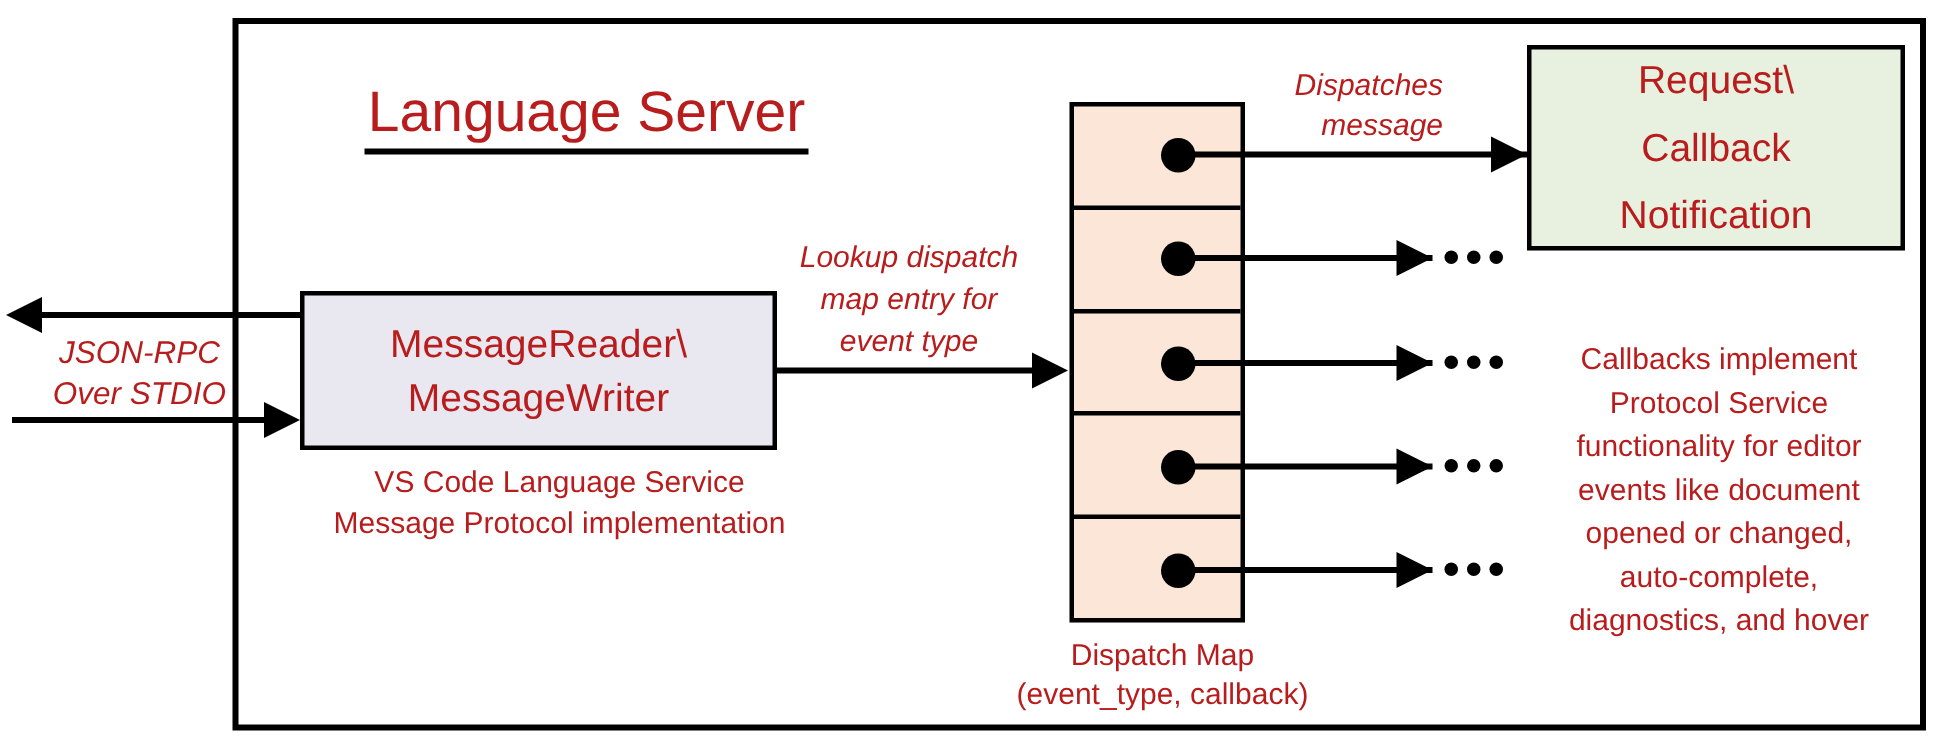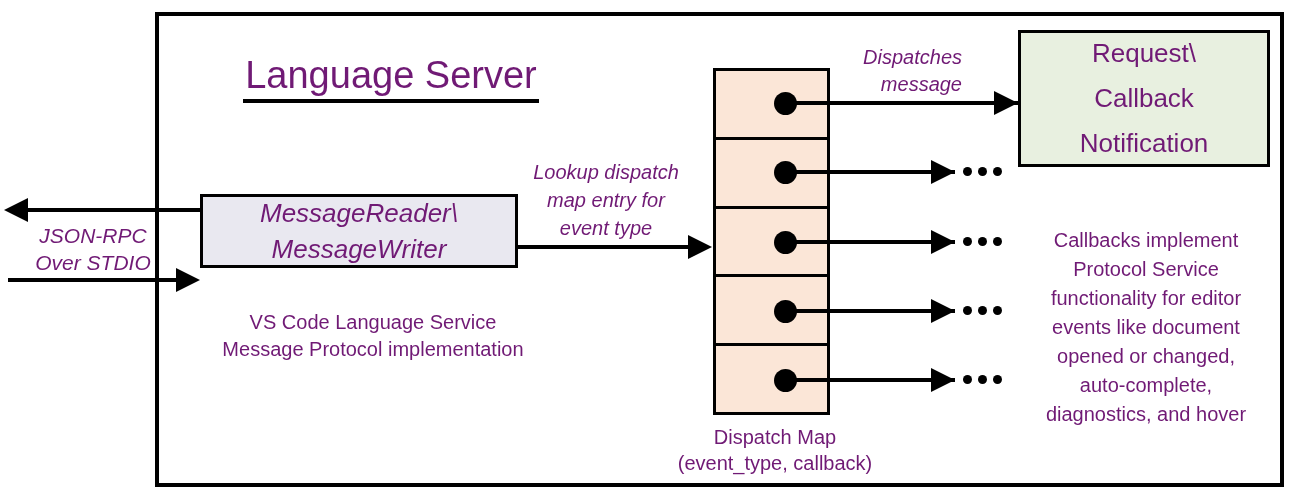--- a/index.html
+++ b/index.html
@@ -1,29 +1,29 @@
 <!DOCTYPE html>
 <html style="--message-box-fill: #E9E8F0; --dispatch-map-fill: #FBE6D7; --callback-box-fill: #E8F0E0; --stroke: #000000;"><head>
 <meta charset="utf-8">
 <style>
   html,body{margin:0;padding:0;background:#fff;}
   .canvas{position:relative;width:1291px;height:494px;background:#fff;
-          font-family:"Liberation Sans",sans-serif;color:#701a75;overflow:hidden;}
+          font-family:"Liberation Sans",sans-serif;color:#b91c1c;overflow:hidden;}
   .abs{position:absolute;}
   .outer{left:155px;top:12px;width:1129px;height:475px;border:4px solid #000;box-sizing:border-box;}
   .title-wrap{left:230px;top:54px;width:322px;text-align:center;}
   .title{display:inline-block;font-size:38px;line-height:42px;border-bottom:4px solid #000;padding:0 2px 3px 2px;}
   .hline{background:#000;height:4px;}
   .head{width:0;height:0;border-top:12px solid transparent;border-bottom:12px solid transparent;}
   .head.right{border-left:24px solid #000;}
   .head.left{border-right:24px solid #000;}
   .box{border:3px solid #000;box-sizing:border-box;display:flex;flex-direction:column;
        align-items:center;justify-content:center;text-align:left;}
-  .msgbox{left:200px;top:194px;width:318px;height:74px;background:var(--message-box-fill,#E9E8F0);
-          font-size:26px;line-height:36px;font-style:italic;}
+  .msgbox{left:200px;top:194px;width:318px;height:106px;background:var(--message-box-fill,#E9E8F0);
+          font-size:26px;line-height:36px;}
   .cbbox{left:1018px;top:30px;width:252px;height:137px;background:var(--callback-box-fill,#E8F0E0);
          font-size:26px;line-height:45px;}
   .dmap{left:713px;top:68px;width:117px;height:347px;border:3px solid #000;box-sizing:border-box;
         background:var(--dispatch-map-fill,#FBE6D7);display:flex;flex-direction:column;}
   .dcell{flex:1;border-bottom:3px solid #000;}
   .dcell:last-child{border-bottom:none;}
   .dot{width:23px;height:23px;border-radius:50%;background:#000;}
   .ell{display:flex;gap:6px;align-items:center;}
   .ell i{width:9px;height:9px;border-radius:50%;background:#000;display:block;}
   .ital{font-style:italic;text-align:center;font-size:20px;line-height:27px;}

